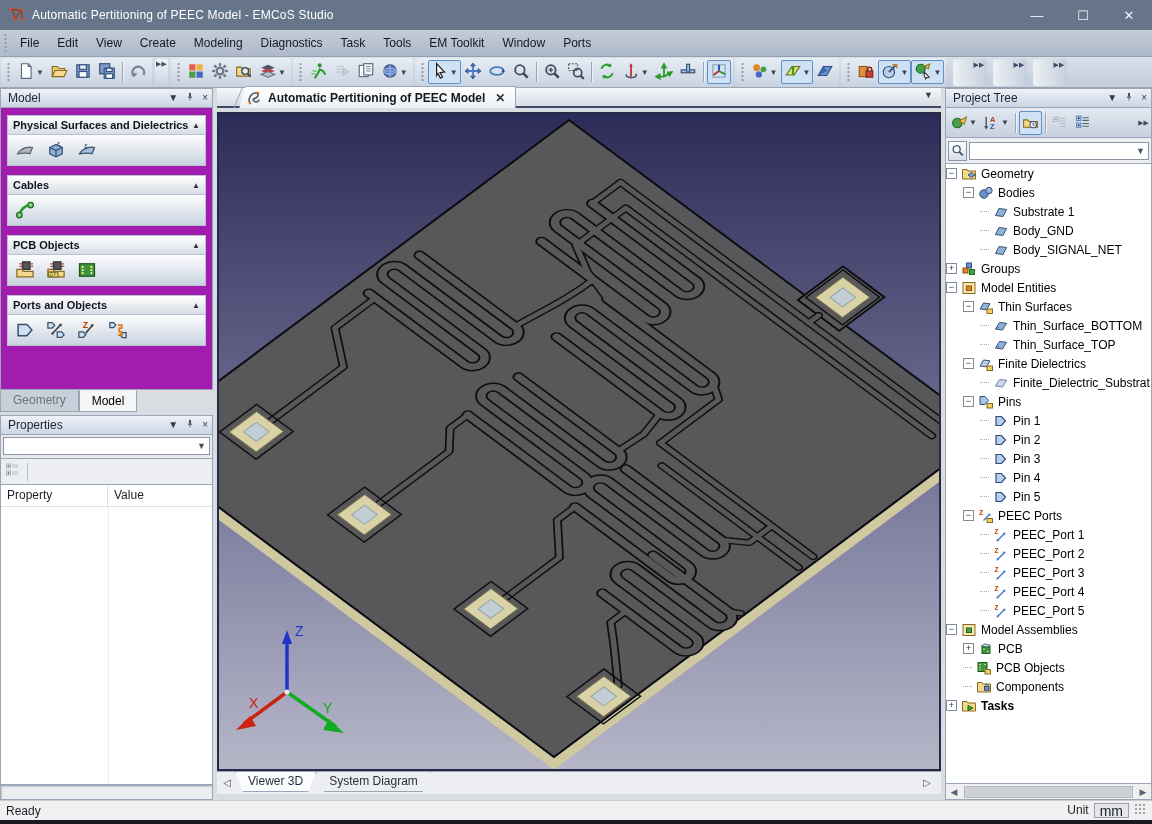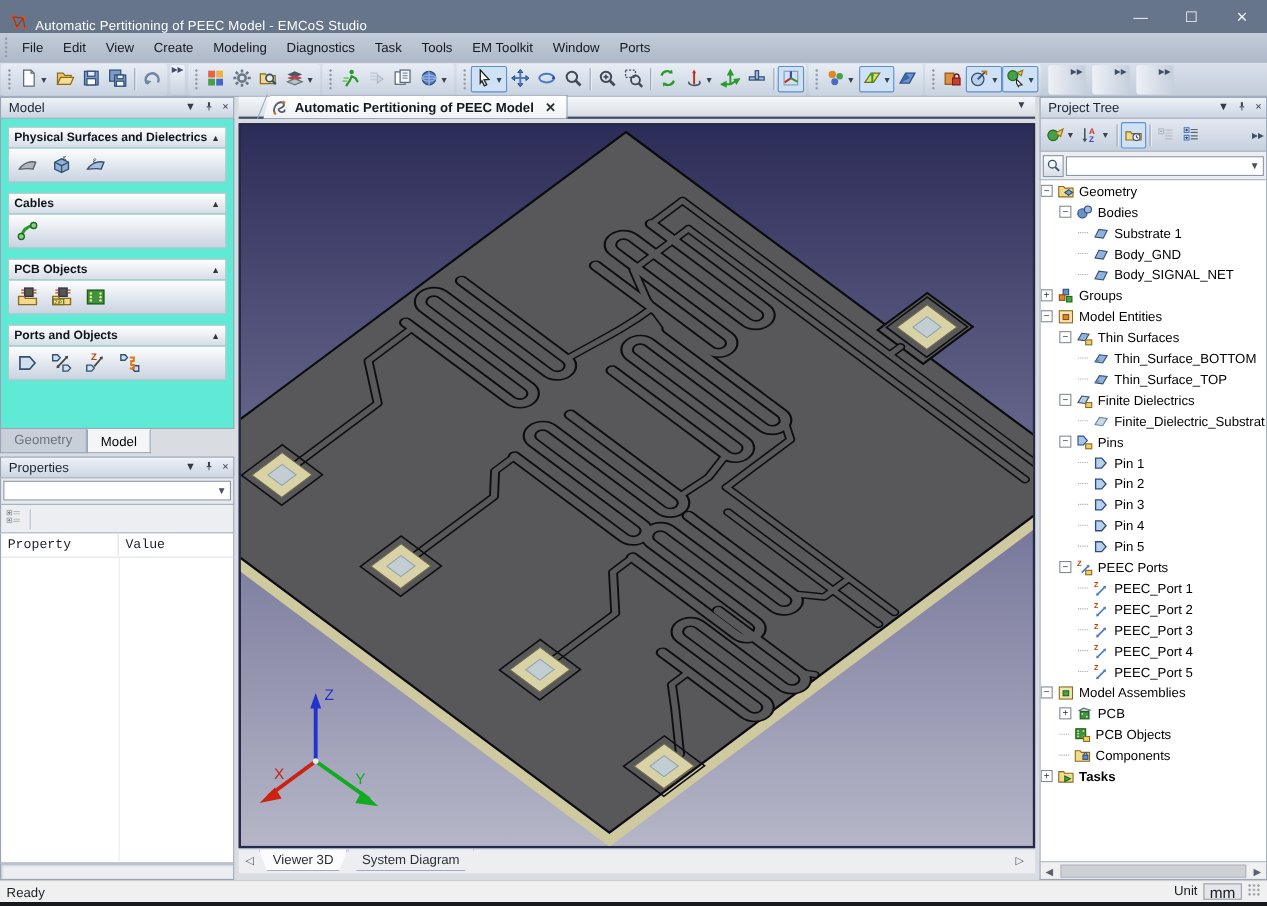--- a/index.html
+++ b/index.html
@@ -1,20 +1,20 @@
 <!DOCTYPE html>
 <html><head>
 <meta charset="utf-8">
 <style>
   * { margin:0; padding:0; box-sizing:border-box; }
   html,body { width:1152px; height:824px; overflow:hidden;
     font-family:"Liberation Sans", sans-serif; font-size:12px; background:#d9dce1; }
   
   #titlebar { position:absolute; left:0; top:0; width:1152px; height:30px;
-    background:#66758a; color:#fff; display:flex; align-items:flex-end; }
+    background:#66758a; color:#fff; display:flex; align-items:center; }
   #titlebar .app-ico { width:18px; height:18px; margin:0 6px 0 8px; }
   #titlebar .title { font-size:12px; letter-spacing:.2px; }
   #win-controls { margin-left:auto; display:flex; height:100%; }
   .win-btn { width:46px; height:100%; display:flex; align-items:center; justify-content:center;
     color:#f2f4f7; font-size:13px; }
   
   #menubar { position:absolute; left:0; top:30px; width:1152px; height:27px;
     background:linear-gradient(#c3ccd9,#aeb9c9); display:flex; align-items:center; border-bottom:1px solid #93a0b2; }
   .grip { width:5px; height:70%; margin:0 3px; background-image:radial-gradient(circle,#8d99a9 1px,transparent 1.2px);
     background-size:4px 4px; background-position:center; }
@@ -38,21 +38,21 @@
   
   #main { position:absolute; left:0; top:88px; width:1152px; height:712px; }
   .panel-header { height:20px; background:linear-gradient(#eef2f8,#ccd5e3); border:1px solid #9aa6b8;
     display:flex; align-items:center; padding:0 4px 0 7px; color:#1c2330; }
   .panel-header .ph-btns { margin-left:auto; display:flex; gap:7px; align-items:center; color:#333b46; }
   .ph-btn { font-size:10px; line-height:10px; }
   .ph-btn svg { width:10px; height:10px; }
   
   #left-dock { position:absolute; left:0; top:0; width:213px; height:712px; }
   #model-content { position:absolute; left:0; top:20px; width:213px; height:282px;
-    background:#5eead4; border:1px solid #9aa6b8; border-top:none; padding:7px 6px; }
+    background:#a21caf; border:1px solid #9aa6b8; border-top:none; padding:7px 6px; }
   .section { margin-bottom:9px; }
   .sec-header { height:19px; background:linear-gradient(#ffffff,#d6dde6); border:1px solid #b9c2cd;
     border-bottom:none; display:flex; align-items:center; padding:0 5px; font-weight:bold; font-size:11px; color:#10151d; }
   .sec-header .col-btn { margin-left:auto; font-size:8px; color:#333; }
   .sec-body { background:linear-gradient(#fdfdfe,#c9d3e0); border:1px solid #b9c2cd; padding:3px 4px; display:flex; gap:5px; }
   .sec-ico { width:26px; height:24px; display:flex; align-items:center; justify-content:center; border:1px solid transparent; border-radius:2px; }
   .sec-ico svg { width:22px; height:20px; }
   #left-tabs { position:absolute; left:0; top:302px; width:213px; height:22px; display:flex; background:#d9dce1; }
   .dock-tab { padding:3px 12px 0; height:22px; font-size:12px; color:#6a7380;
     border:1px solid #9aa6b8; border-top:none; background:#c9cfd8; }
@@ -63,21 +63,21 @@
   .combo { width:100%; height:18px; background:#fff; border:1px solid #8a96a6; display:flex; align-items:center; }
   .combo input { flex:1; border:none; outline:none; height:100%; padding:0 4px; font-size:12px; background:transparent; }
   .combo .dd { width:15px; text-align:center; color:#4a5260; font-size:9px; }
   #props-toolbar { position:absolute; left:0; top:44px; width:213px; height:26px; background:#eceef1;
     border:1px solid #9aa6b8; border-top:none; display:flex; align-items:center; padding:0 4px; }
   #props-toolbar svg { width:16px; height:16px; opacity:.8; }
   #props-toolbar .tb-sep { height:18px; margin:0 6px; background:#b7bfca; }
   #props-grid { position:absolute; left:0; top:70px; width:213px; height:300px; background:#fff;
     border:1px solid #9aa6b8; border-top:none; }
   .grid-head { display:flex; height:22px; border-bottom:1px solid #e0e2e6; }
-  .grid-head div { padding:3px 6px; color:#1a1f28;font-family:Liberation Mono, monospace; }
+  .grid-head div { padding:3px 6px; color:#1a1f28; }
   .grid-head .c1 { width:107px; border-right:1px solid #e0e2e6; }
   #props-grid .vline { position:absolute; left:107px; top:22px; bottom:0; width:1px; background:#eceef1; }
   #props-footer { position:absolute; left:0; top:370px; width:213px; height:15px;
     background:#eceef1; border:1px solid #9aa6b8; box-shadow:inset 1px 1px 2px #c6cad2; }
   
   #center { position:absolute; left:217px; top:0; width:724px; height:712px; }
   #doc-tabbar { position:absolute; left:0; top:0; width:724px; height:20px;
     background:linear-gradient(#f5f7fa,#d8dde5); border-bottom:2px solid #3c4a66; display:flex; align-items:center; }
   #doc-tabbar .slant { width:16px; height:22px; border-right:1px solid #9aa6b8; transform:skewX(-22deg); margin-left:6px; }
   .doc-tab { height:22px; background:linear-gradient(#ffffff,#eef1f5); border:1px solid #9aa6b8; border-bottom:none;

